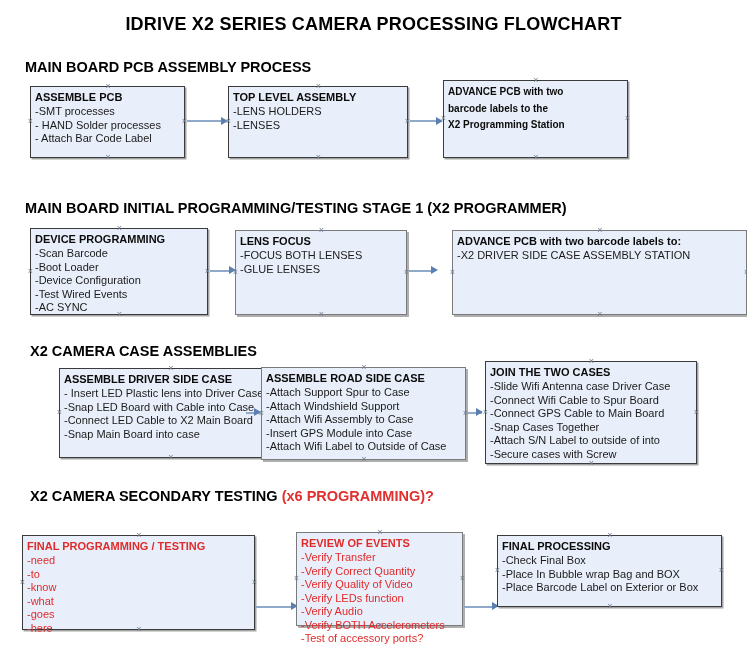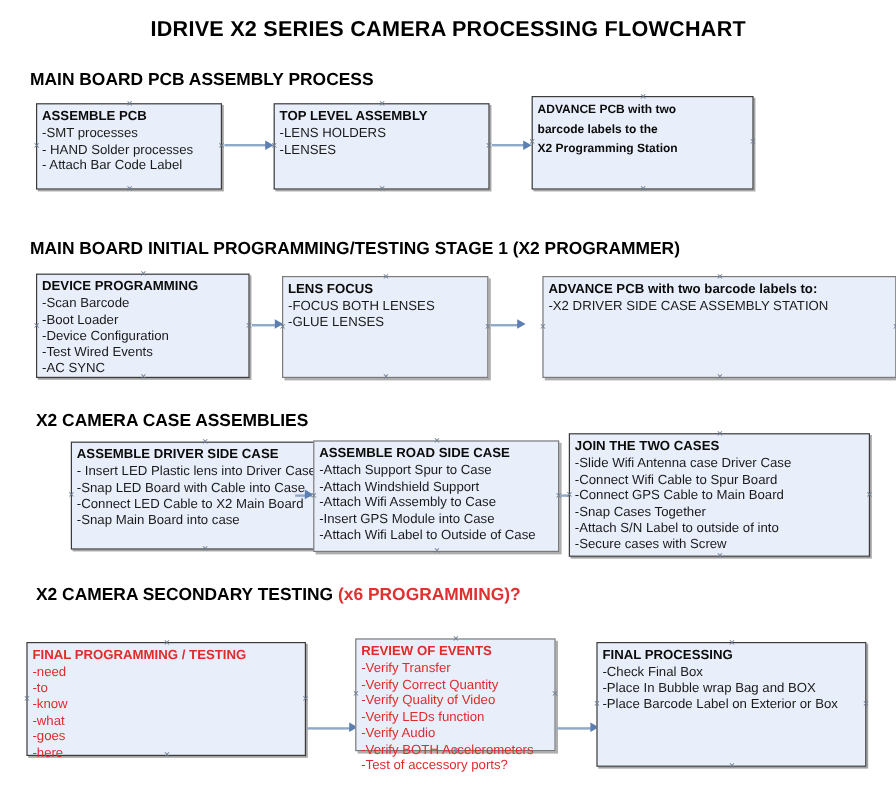--- a/index.html
+++ b/index.html
@@ -179,21 +179,21 @@
     <div class="ln">-Attach Wifi Label to Outside of Case</div>
     <span class="handle" style="left:50%;top:-4px;margin-left:-3px;"></span>
     <span class="handle" style="left:-4px;top:50%;margin-top:-4px;"></span>
     <span class="handle" style="right:-4px;top:50%;margin-top:-4px;"></span>
     <span class="handle" style="left:50%;bottom:-4px;margin-left:-3px;"></span>
   </div>
 
   <div class="conn" style="left:467px;top:412px;width:15px;"></div>
   <div class="arrowhead" style="left:476px;top:408px;"></div>
 
-  <div class="node" style="left:474px;top:361px;width:251px;height:103px;">
+  <div class="node" style="left:485px;top:361px;width:212px;height:103px;">
     <div class="hd">JOIN THE TWO CASES</div>
     <div class="ln">-Slide Wifi Antenna case Driver Case</div>
     <div class="ln">-Connect Wifi Cable to Spur Board</div>
     <div class="ln">-Connect GPS Cable to Main Board</div>
     <div class="ln">-Snap Cases Together</div>
     <div class="ln">-Attach S/N Label to outside of into</div>
     <div class="ln">-Secure cases with Screw</div>
     <span class="handle" style="left:50%;top:-4px;margin-left:-3px;"></span>
     <span class="handle" style="left:-4px;top:50%;margin-top:-4px;"></span>
     <span class="handle" style="right:-4px;top:50%;margin-top:-4px;"></span>
@@ -232,21 +232,21 @@
     <div class="ln">-Test of accessory ports?</div>
     <span class="handle" style="left:50%;top:-4px;margin-left:-3px;"></span>
     <span class="handle" style="left:-4px;top:50%;margin-top:-4px;"></span>
     <span class="handle" style="right:-4px;top:50%;margin-top:-4px;"></span>
     <span class="handle" style="left:50%;bottom:-4px;margin-left:-3px;"></span>
   </div>
 
   <div class="conn" style="left:464px;top:606px;width:31px;"></div>
   <div class="arrowhead" style="left:492px;top:602px;"></div>
 
-  <div class="node" style="left:497px;top:535px;width:225px;height:104px;">
+  <div class="node" style="left:497px;top:535px;width:225px;height:72px;">
     <div class="hd">FINAL PROCESSING</div>
     <div class="ln"> -Check Final Box</div>
     <div class="ln">-Place In Bubble wrap Bag and BOX</div>
     <div class="ln">-Place Barcode Label on Exterior or Box</div>
     <span class="handle" style="left:50%;top:-4px;margin-left:-3px;"></span>
     <span class="handle" style="left:-4px;top:50%;margin-top:-4px;"></span>
     <span class="handle" style="right:-4px;top:50%;margin-top:-4px;"></span>
     <span class="handle" style="left:50%;bottom:-4px;margin-left:-3px;"></span>
   </div>
 

